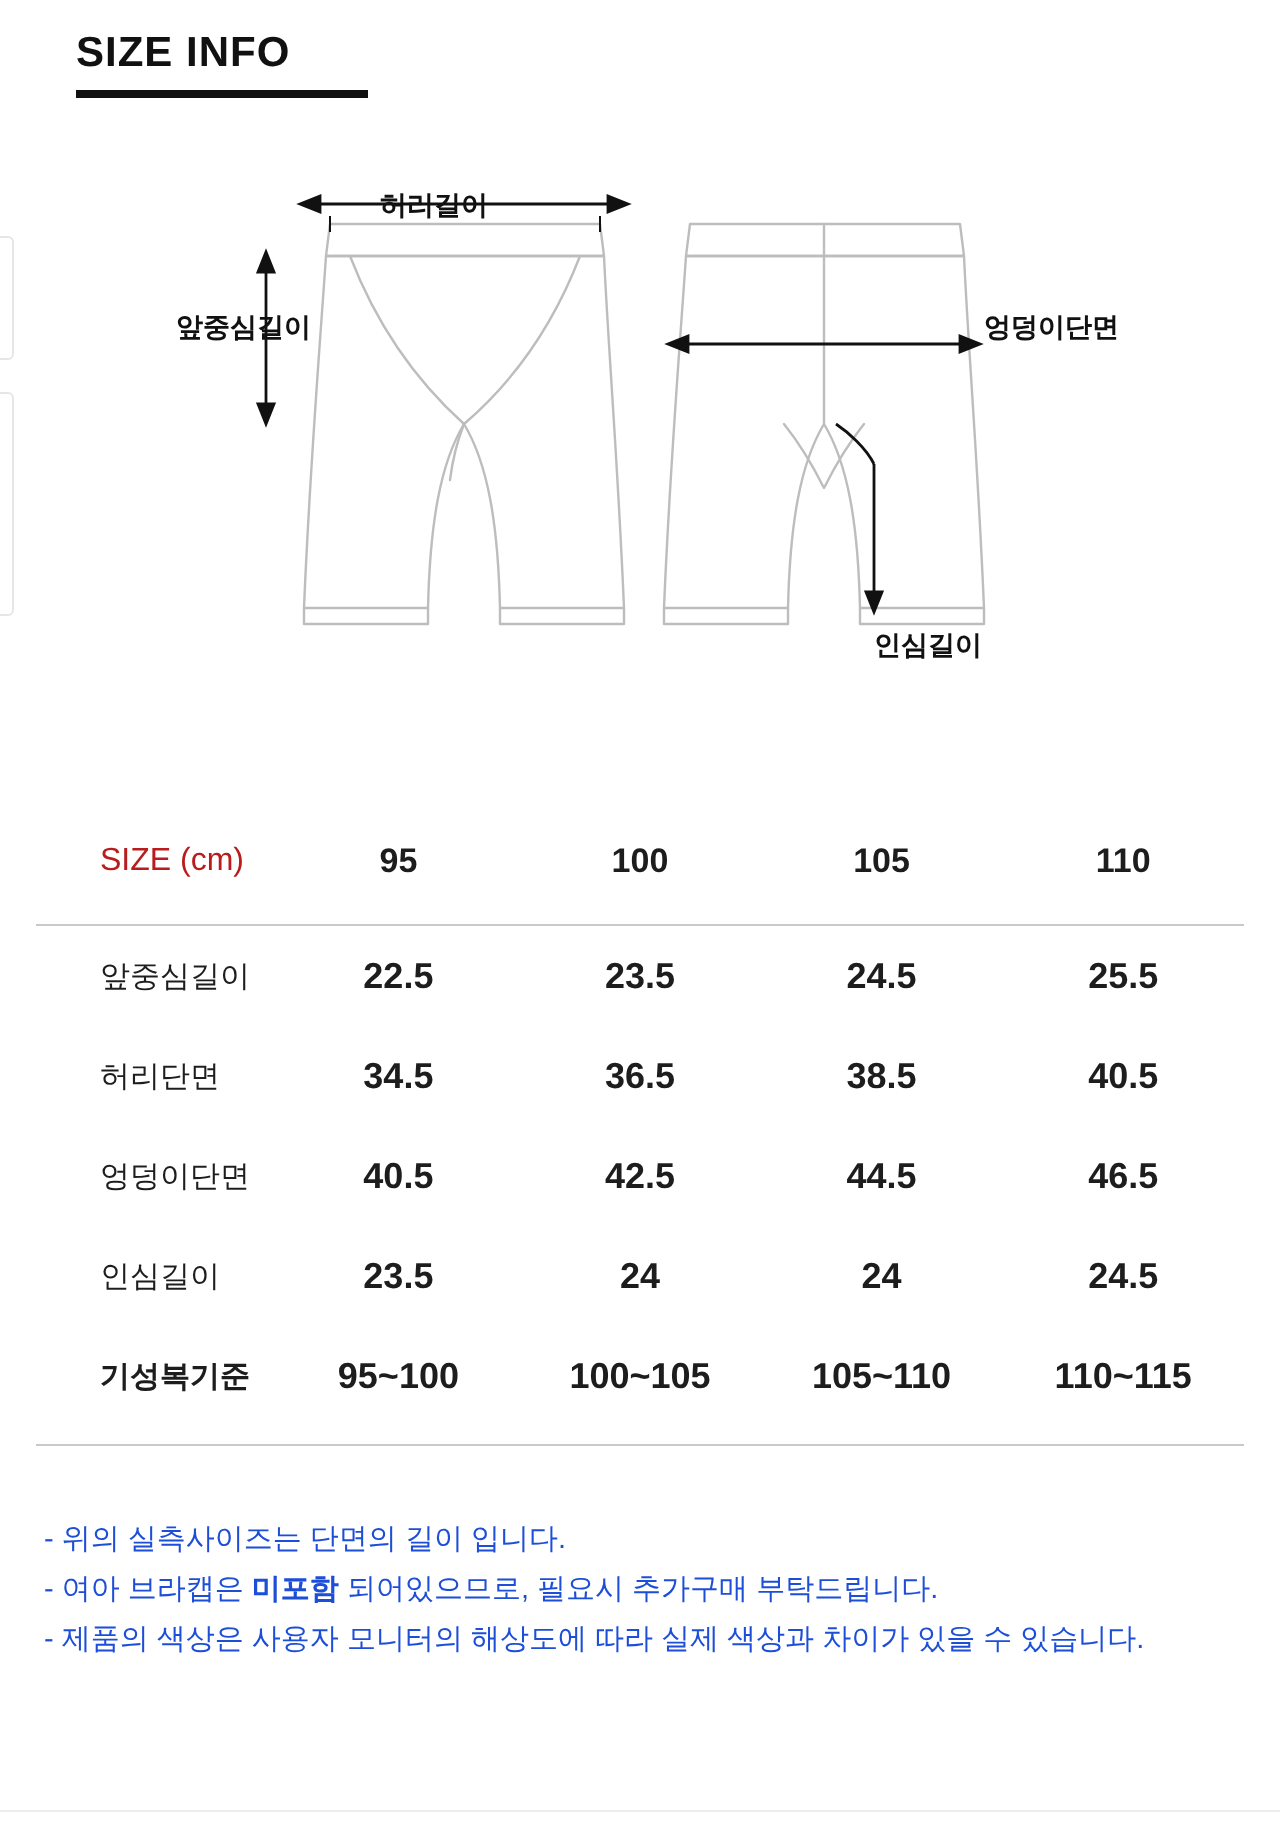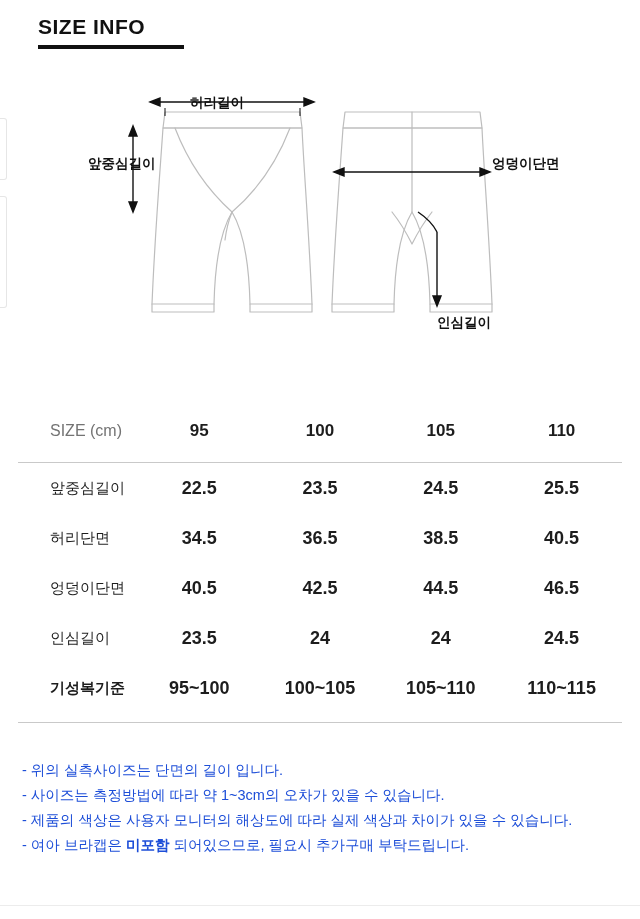--- a/index.html
+++ b/index.html
@@ -101,21 +101,21 @@
     font-weight: bold;
     height: 62px;
     vertical-align: middle;
     text-align: center;
   }
   table.size-table thead th.rowhead {
     text-align: left;
     padding-left: 32px;
     font-size: 16px;
     font-weight: normal;
-    color: #737373;
+    color: #b91c1c;
   }
   table.size-table thead tr {
     border-bottom: 1px solid #c9c9c9;
   }
   table.size-table tbody td {
     height: 50px;
     vertical-align: middle;
     font-weight: bold;
   }
   table.size-table tbody td.rowhead {
@@ -295,21 +295,20 @@
           <td>110~115</td>
         </tr>
       </tbody>
     </table>
   </div>
 
   <div class="table-bottom-rule"></div>
 
   <div class="notes">
     <div class="note-line">- 위의 실측사이즈는 단면의 길이 입니다.</div>
-    <div class="note-line">- 사이즈는 측정방법에 따라 약 1~3cm의 오차가 있을 수 있습니다.</div>
-    <div class="note-line">- 제품의 색상은 사용자 모니터의 해상도에 따라 실제 색상과 차이가 있을 수 있습니다.</div>
     <div class="note-line">
       <span>- 여아 브라캡은 </span><b>미포함</b><span> 되어있으므로, 필요시 추가구매 부탁드립니다.</span>
     </div>
+    <div class="note-line">- 제품의 색상은 사용자 모니터의 해상도에 따라 실제 색상과 차이가 있을 수 있습니다.</div>
   </div>
 
   <div class="bottom-rule"></div>
 </div>
 
 </body></html>

